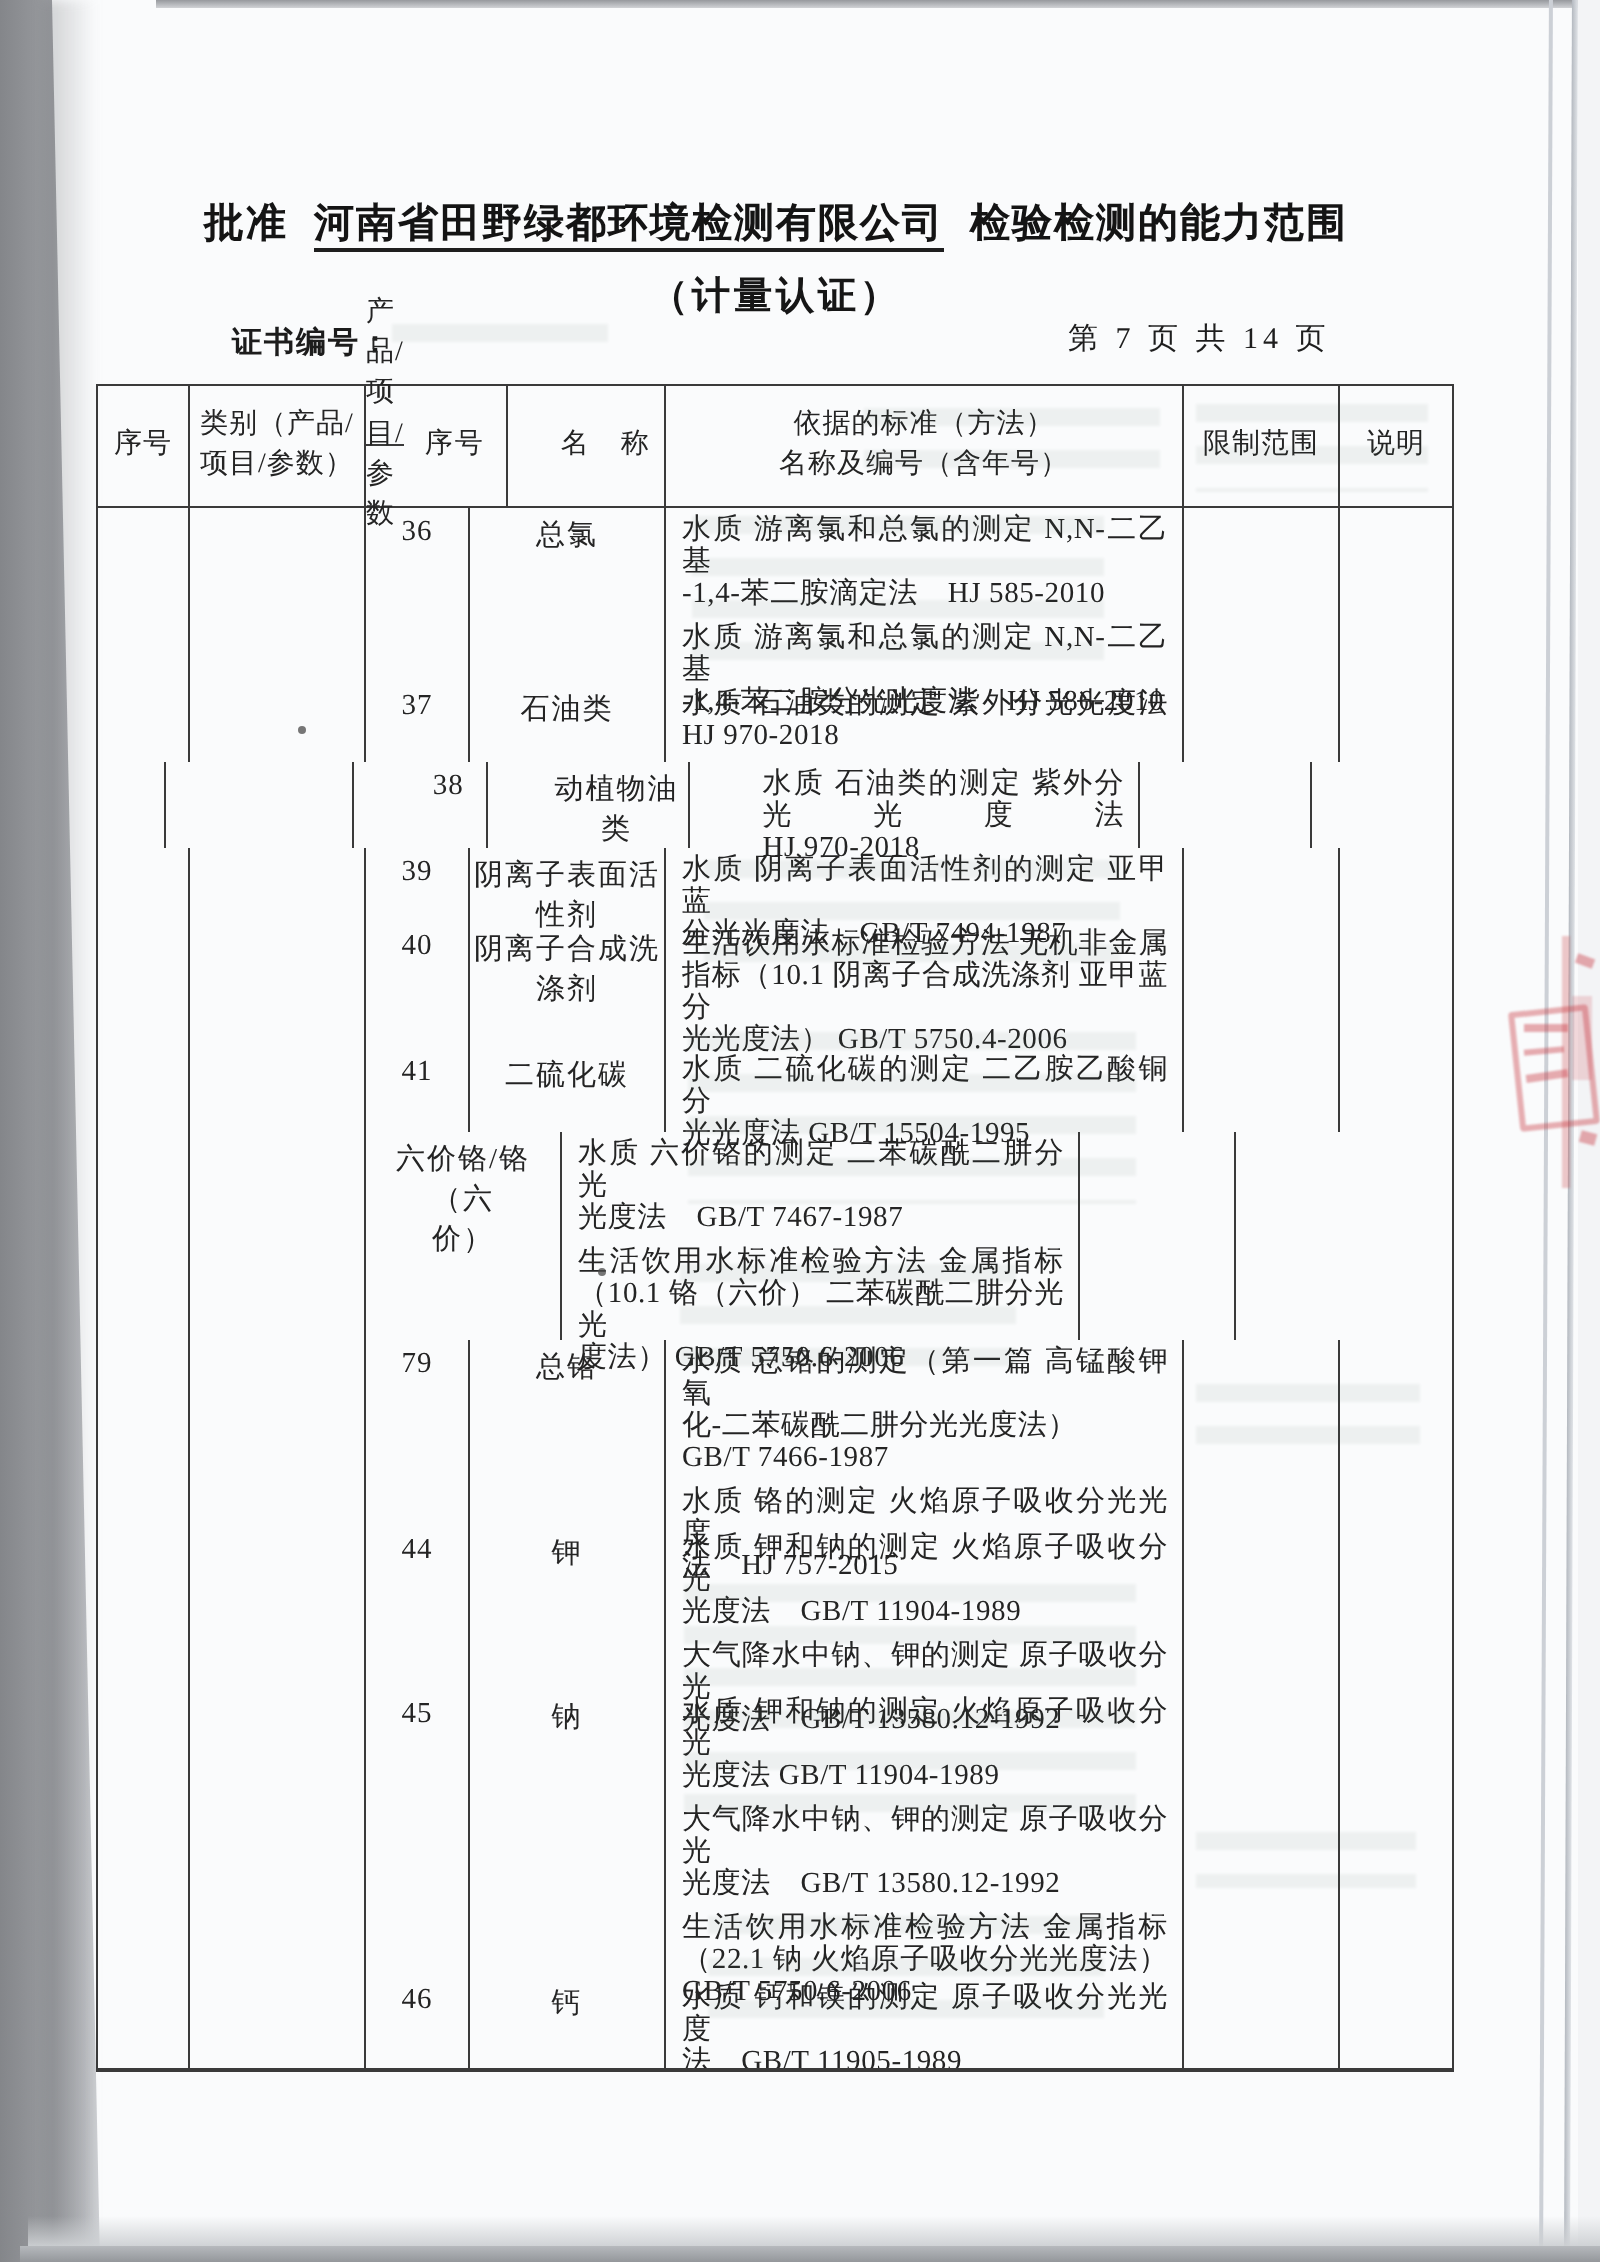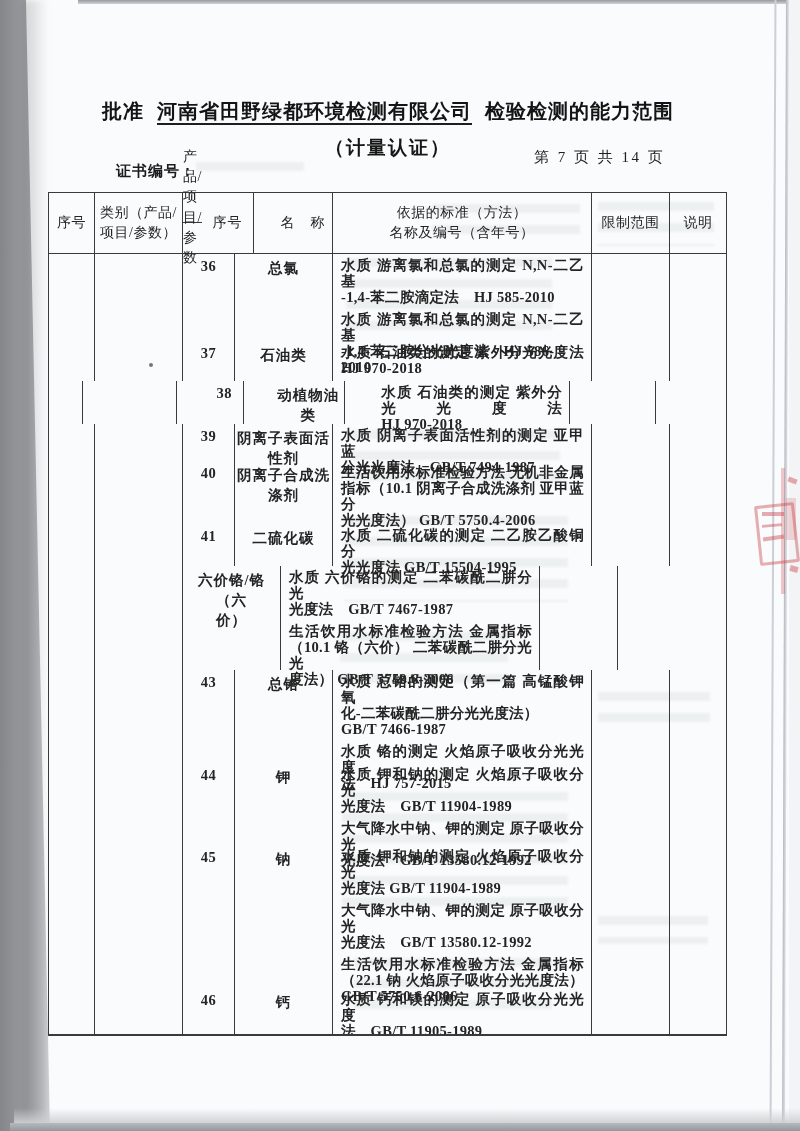--- a/index.html
+++ b/index.html
@@ -23,39 +23,39 @@
     background:linear-gradient(90deg,#b4b9c0,#e0e3e7);transform:rotate(.2deg);}
   .right-margin{position:absolute;left:789px;right:0;top:0;bottom:0;background:#f3f4f6;}
 
   
   .doc-title{position:absolute;left:48px;top:98px;width:680px;text-align:center;
     font-size:20px;font-weight:bold;color:#141414;letter-spacing:1px;white-space:nowrap;}
   .doc-title .company{border-bottom:2px solid #1e1e1e;padding-bottom:1px;margin:4px 7px;}
   .doc-subtitle{position:absolute;left:48px;top:135px;width:680px;text-align:center;
     font-size:19px;font-weight:bold;color:#161616;letter-spacing:2px;}
   .cert-label{position:absolute;left:100px;top:162px;font-size:15px;font-weight:bold;color:#1c1c1c;letter-spacing:1px;margin-left:16px;}
-  .page-info{position:absolute;left:534px;top:148px;font-size:15px;color:#1e1e1e;letter-spacing:2.5px;}
+  .page-info{position:absolute;left:534px;top:160px;font-size:15px;color:#1e1e1e;letter-spacing:2.5px;}
 
   
   .cap-table{position:absolute;left:48px;top:192px;width:677px;border:1.6px solid #3a3a3a;border-bottom-width:2px;
     background:transparent;box-sizing:content-box;color:#242424;}
   .thead{display:flex;height:60px;border-bottom:1.6px solid #3a3a3a;font-size:14px;line-height:1.45;}
   .th{box-sizing:border-box;border-right:1.6px solid #3a3a3a;display:flex;flex-direction:column;
     align-items:center;justify-content:center;text-align:center;letter-spacing:.5px;}
   .w46{width:46px;} .w88{width:88px;}
   .w259{width:259px;} .w78{width:78px;} .w56{width:56px;border-right:none;}
   .th-group{width:150px;box-sizing:border-box;border-right:1.6px solid #3a3a3a;display:flex;flex-direction:row;}
   .th-group-top{height:30px;box-sizing:border-box;border-bottom:1.6px solid #3a3a3a;
     display:flex;align-items:center;justify-content:center;letter-spacing:.5px;}
   .th-group-bottom{flex:1;display:flex;}
   .th-sub{box-sizing:border-box;display:flex;align-items:center;justify-content:center;letter-spacing:1px;}
   .th-sub.first{width:52px;border-right:1.6px solid #3a3a3a;}
   .th-sub.second{width:98px;}
 
-  .tbody{height:780px;overflow:hidden;font-weight:bold;}
+  .tbody{height:780px;overflow:hidden;}
   .item-row{display:flex;}
   .cell{box-sizing:border-box;border-right:1.6px solid #3a3a3a;}
   .col-serial{width:46px;}
   .col-category{width:88px;}
   .col-itemno{width:52px;text-align:center;font-size:14.5px;padding-top:4px;letter-spacing:.5px;}
   .col-name{width:98px;text-align:center;font-size:14.5px;line-height:20px;padding-top:4px;letter-spacing:1px;}
   .col-standard{width:259px;font-size:14.5px;line-height:16px;padding:3px 7px 0 8px;letter-spacing:.3px;}
   .col-limit{width:78px;}
   .col-note{width:56px;border-right:none;}
   .std{margin:0;}
@@ -245,21 +245,21 @@
               <div class="jl">（10.1 铬（六价） 二苯碳酰二肼分光光</div>
               <div>度法） GB/T 5750.6-2006</div>
             </div>
           </div>
           <div class="cell col-limit"></div>
           <div class="cell col-note"></div>
         </div>
         <div class="item-row" style="height: 93px;">
           <div class="cell col-serial"></div>
           <div class="cell col-category"></div>
-          <div class="cell col-itemno">43</div>
+          <div class="cell col-itemno">79</div>
           <div class="cell col-name">
             <div>总铬</div>
           </div>
           <div class="cell col-standard">
             <div class="std">
               <div class="jl">水质 总铬的测定（第一篇 高锰酸钾氧</div>
               <div>化-二苯碳酰二肼分光光度法）</div>
               <div>GB/T 7466-1987</div>
             </div>
             <div class="std std-gap">

